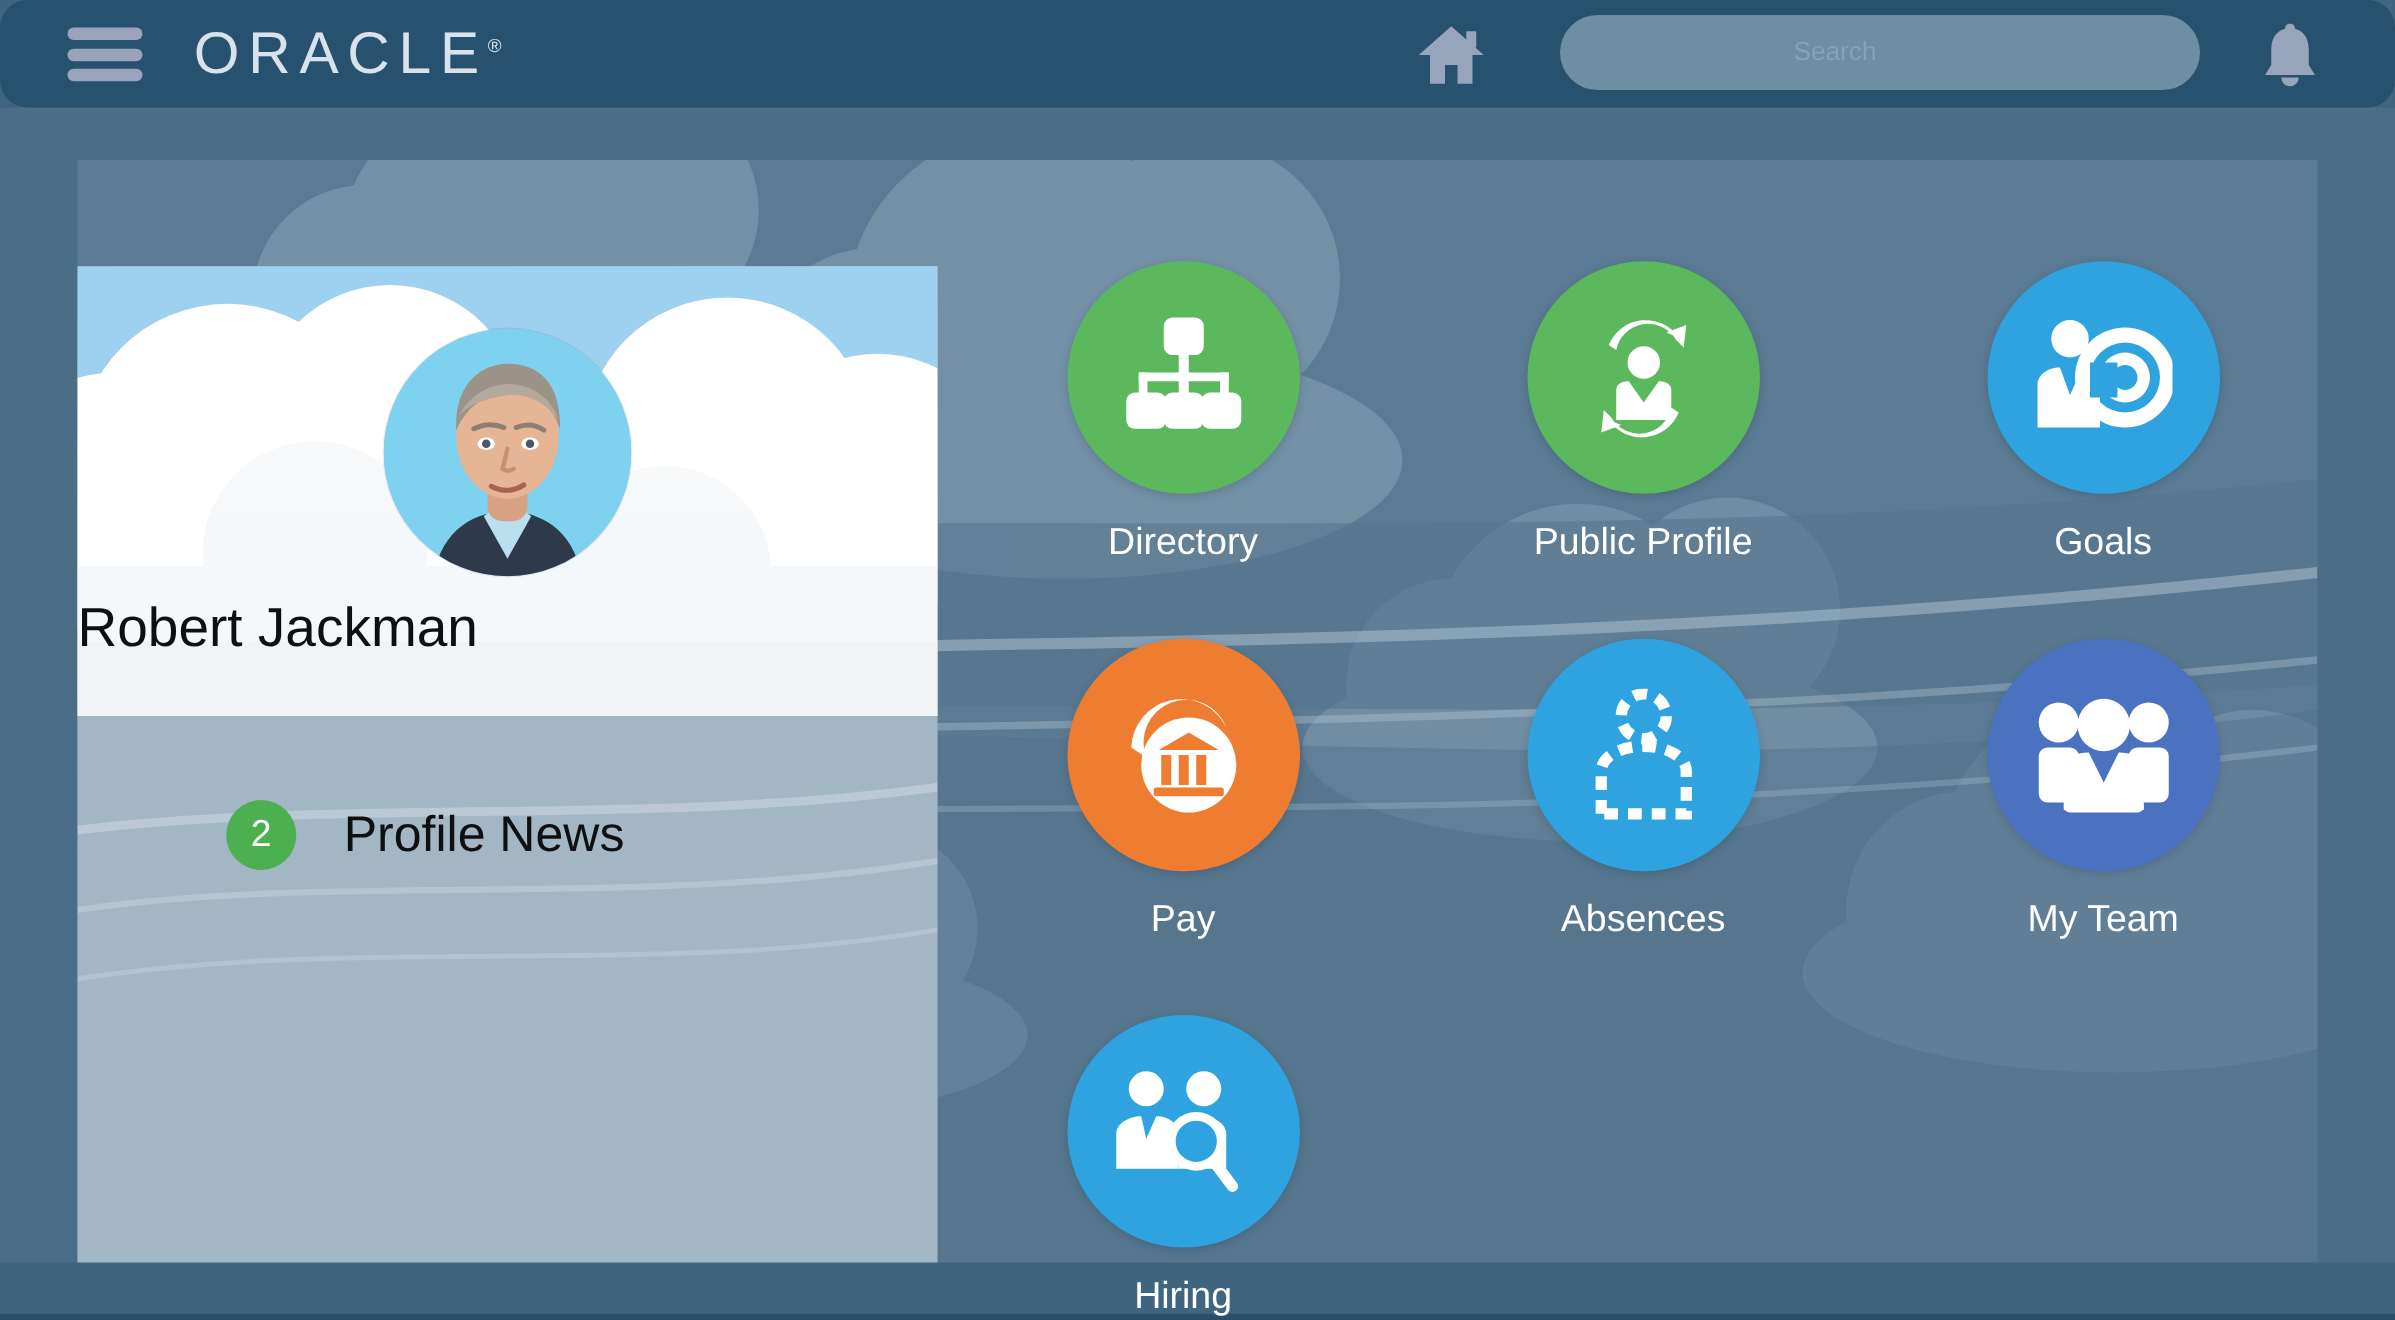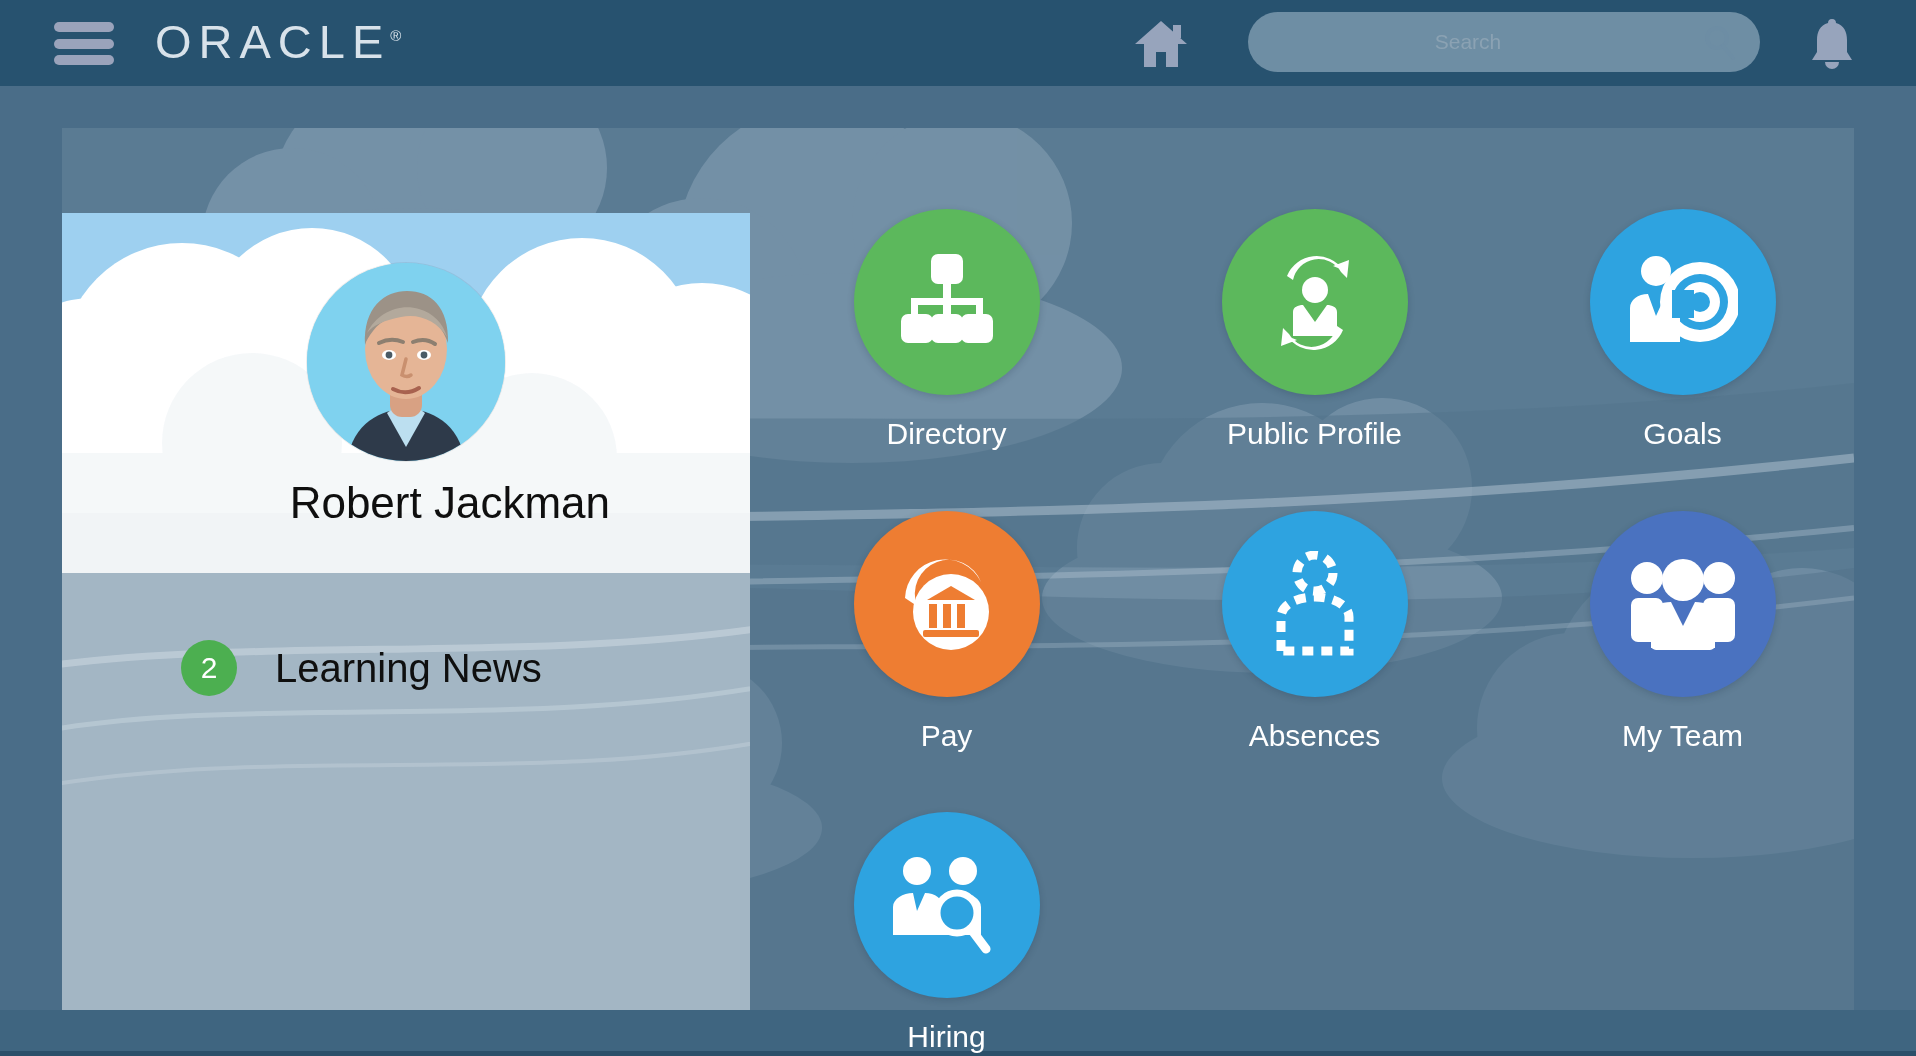--- a/index.html
+++ b/index.html
@@ -13,20 +13,21 @@
   }
 
   
   .topbar {
     position: absolute;
     top: 0; left: 0;
     width: 1916px;
     height: 86px;
     background: #27526f;
     z-index: 40;
+    border-radius: 22px;
   }
 
   .hamburger {
     position: absolute;
     left: 54px;
     top: 22px;
     width: 60px;
     height: 43px;
     display: flex;
     flex-direction: column;
@@ -154,21 +155,21 @@
     background: #7fd2ef;
     box-shadow: 0 0 0 1px rgba(0,0,0,0.07);
   }
   .avatar svg { display: block; }
 
   .profile-name {
     position: absolute;
     left: 0;
     top: 265px;
     width: 548px;
-    text-align: right;
+    text-align: left;
     font-size: 44px;
     color: #0f0f0f;
     font-family: "Liberation Sans", sans-serif;
   }
 
   
   .news-panel {
     position: absolute;
     left: 62px;
     top: 487px;
@@ -420,21 +421,21 @@
   <div class="news-panel">
     <svg width="688" height="527" viewBox="0 0 688 527" style="position:absolute;inset:0;">
       <rect x="0" y="0" width="688" height="527" fill="#a3b6c4"></rect>
       <path d="M-30 95 C200 62 470 92 720 52" fill="none" stroke="#cdd9e2" stroke-width="7" opacity="0.55"></path>
       <path d="M-30 160 C180 120 460 160 720 110" fill="none" stroke="#cdd9e2" stroke-width="5" opacity="0.45"></path>
       <path d="M-30 215 C220 170 470 215 720 165" fill="none" stroke="#cdd9e2" stroke-width="4" opacity="0.35"></path>
     </svg>
 
     <div class="news-row">
       <div class="news-badge">2</div>
-      <div class="news-label">Learning News</div>
+      <div class="news-label">Profile News</div>
     </div>
   </div>
 
   <div class="grid">
 
     <div class="tile">
       <div class="tile-circle" style="background:#5cb85c;">
         <svg width="104" height="100" viewBox="0 0 104 100">
           <rect x="36" y="2" width="32" height="30" rx="7" fill="#fff"></rect>
           <rect x="48" y="32" width="8" height="18" fill="#fff"></rect>

